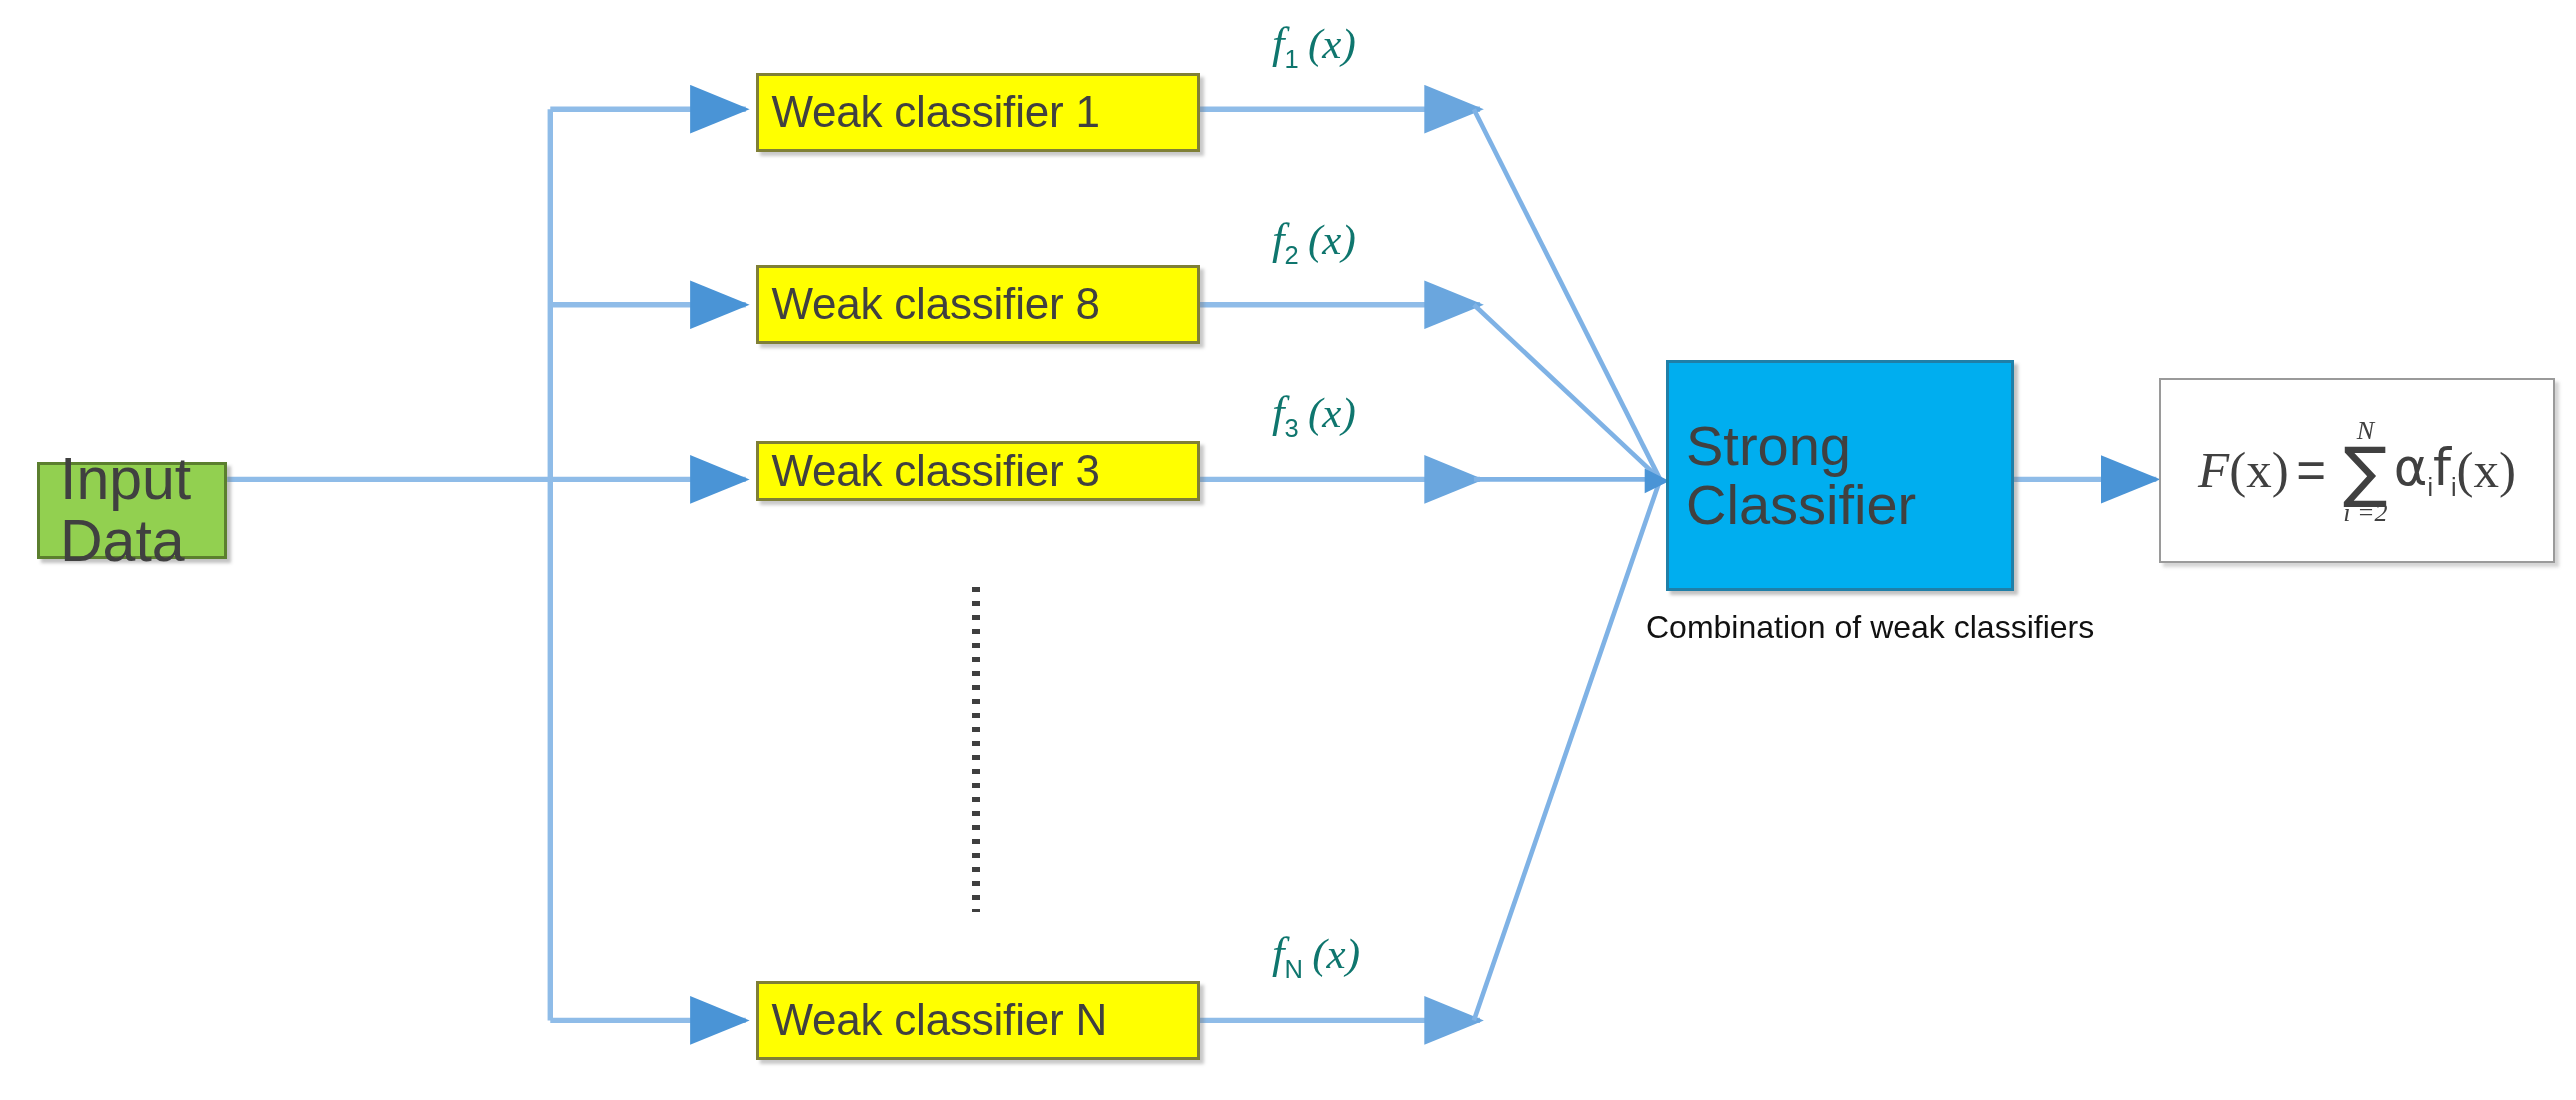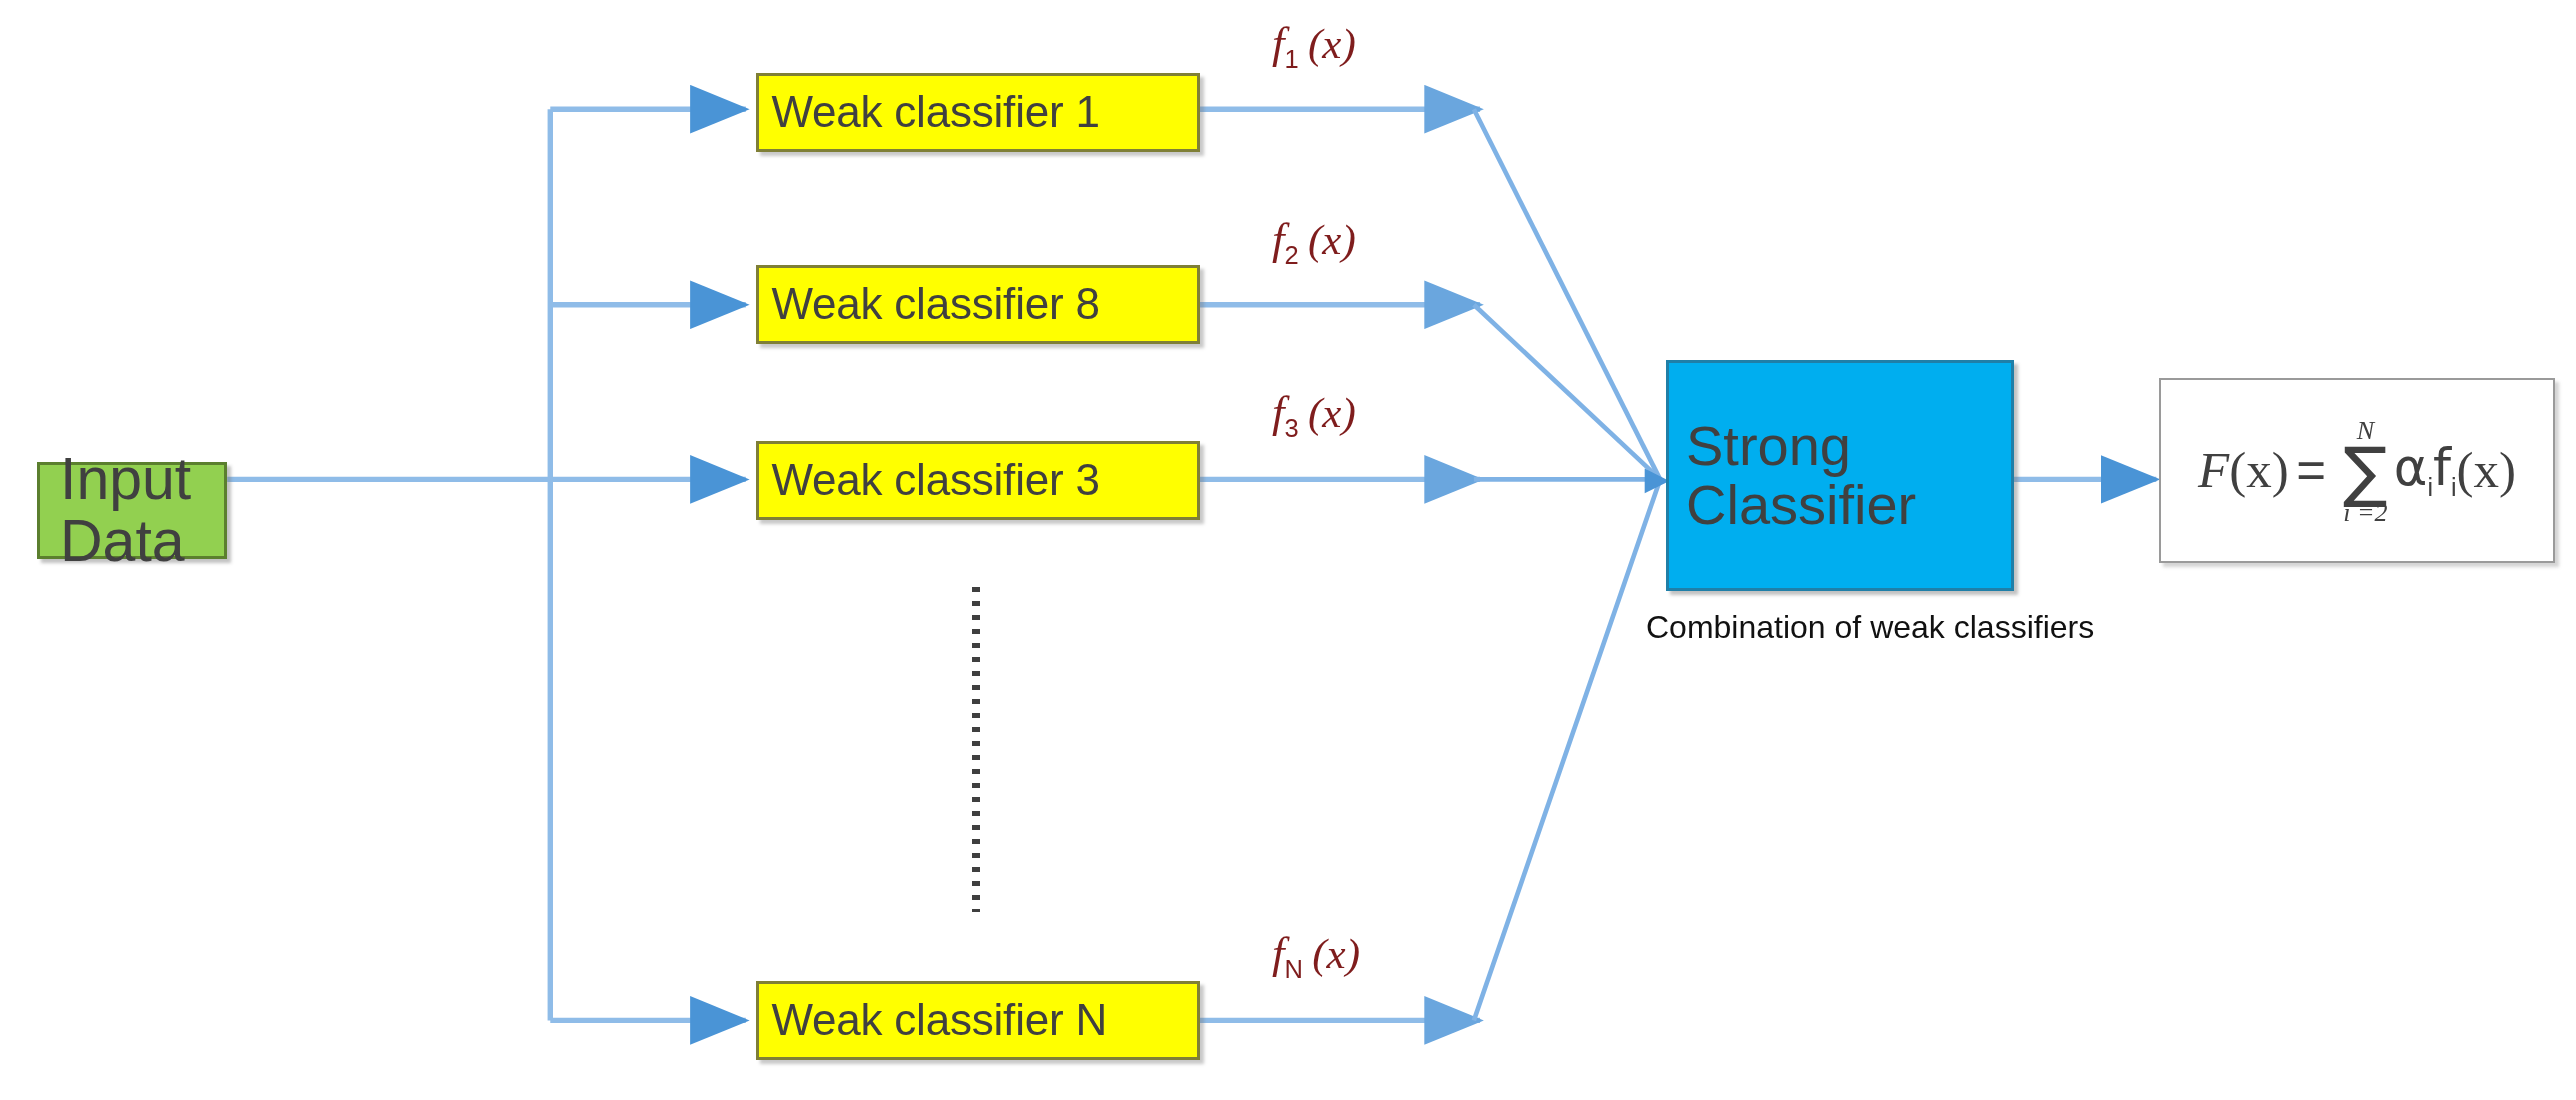--- a/index.html
+++ b/index.html
@@ -71,21 +71,21 @@
     background: #ffffff;
     border: 2.3px solid #9A9A9A;
     box-shadow: 3.9px 3.9px 3.1px rgba(150,150,150,0.40);
     justify-content: center;
     font-size: 51px;
   }
 
   .flabel {
     position: absolute;
     font-size: 43px;
-    color: #7f1d1d;
+    color: #0f766e;
     white-space: nowrap;
   }
   .flabel .fv {
     font-style: italic;
     font-family: "Liberation Serif", serif;
     font-size: 45px;
   }
   .flabel .sub {
     font-size: 25.5px;
     vertical-align: sub;
@@ -217,21 +217,21 @@
   </div>
 
   <div class="node node-weak" style="left:756px; top:73px; width:444px; height:79px;">
     <span>Weak classifier 1</span>
   </div>
 
   <div class="node node-weak" style="left:756px; top:265px; width:444px; height:79px;">
     <span>Weak classifier 8</span>
   </div>
 
-  <div class="node node-weak" style="left:756px; top:441px; width:444px; height:79px;">
+  <div class="node node-weak" style="left:756px; top:441px; width:444px; height:60px;">
     <span>Weak classifier 3</span>
   </div>
 
   <div class="node node-weak" style="left:756px; top:981px; width:444px; height:79px;">
     <span>Weak classifier N</span>
   </div>
 
   <div class="flabel" style="left:1272px; top:17px;">
     <span class="fv">f</span><span class="sub">1</span><span class="arg" style="margin-left:9.3px;">(x)</span>
   </div>

